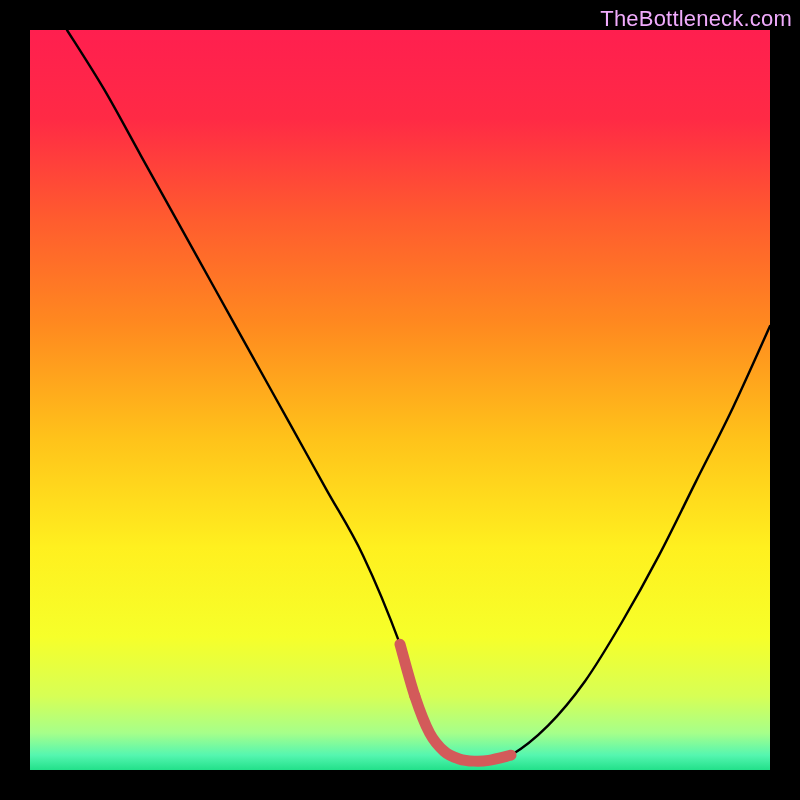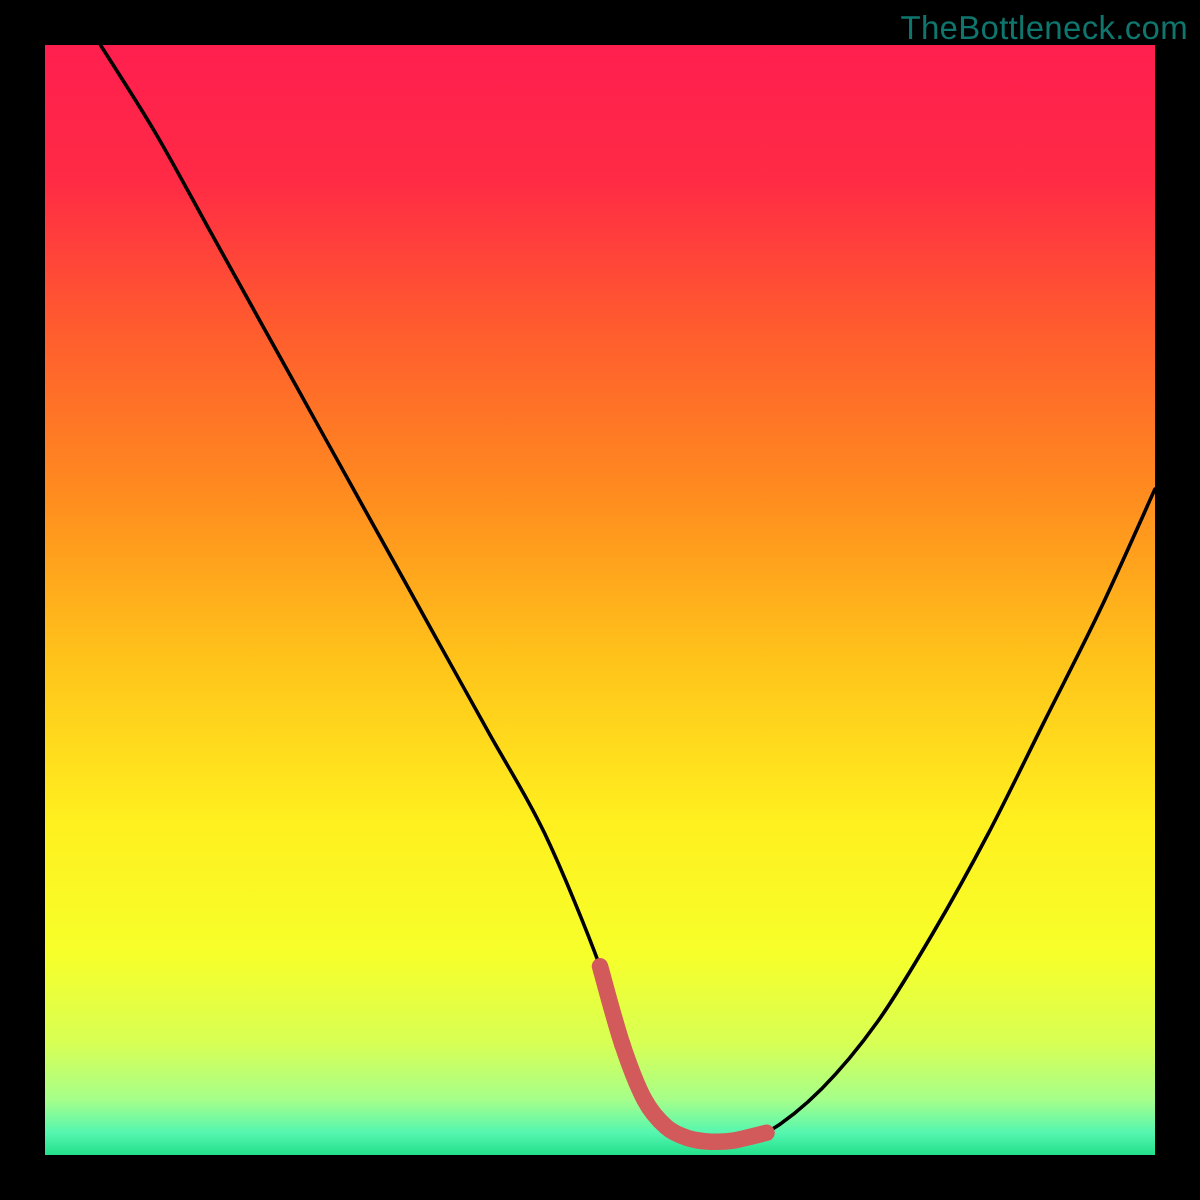--- a/index.html
+++ b/index.html
@@ -29,21 +29,21 @@
     position: absolute;
     left: 0;
     top: 0;
     width: 100%;
     height: 100%;
   }
   .watermark {
     position: absolute;
     top: 6px;
     right: 8px;
-    color: #0f766e;
+    color: #f0abfc;
     font-size: 22px;
     font-weight: 500;
     letter-spacing: 0.2px;
     user-select: none;
   }
   svg {
     position: absolute;
     left: 0;
     top: 0;
   }

